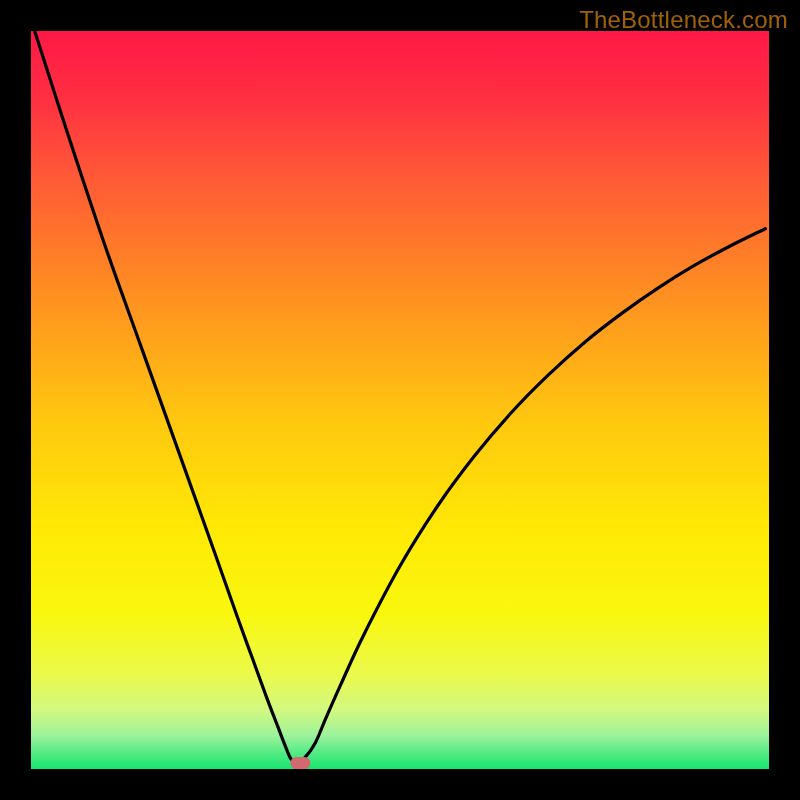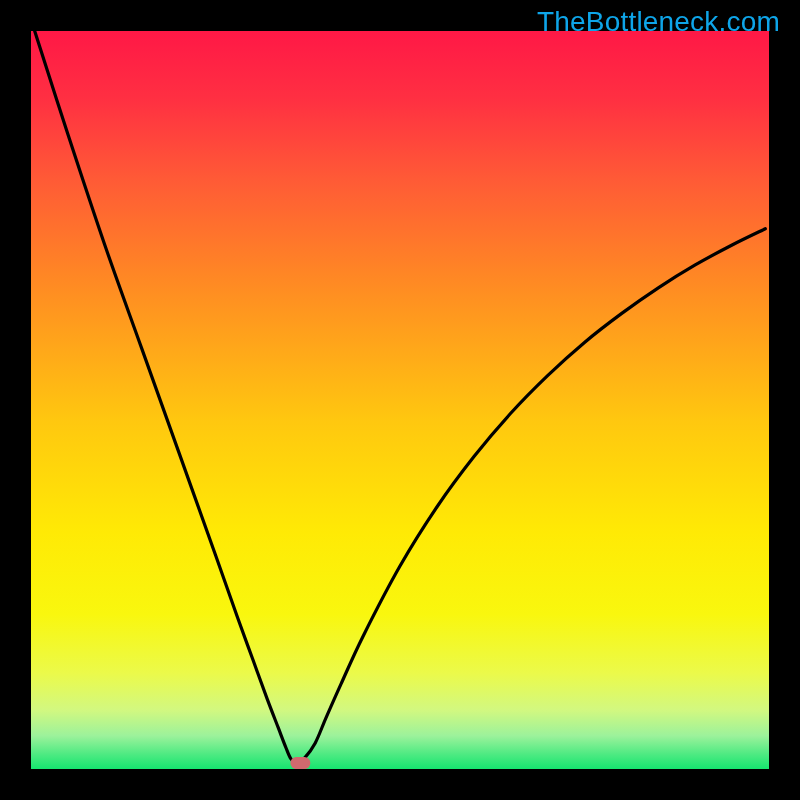--- a/index.html
+++ b/index.html
@@ -25,25 +25,25 @@
     width: 738px;
     height: 738px;
     overflow: hidden;
   }
   .plot svg {
     display: block;
   }
   .watermark {
     position: absolute;
     top: 6px;
-    right: 20px;
+    right: 12px;
     font-family: Arial, Helvetica, sans-serif;
-    font-size: 28px;
+    font-size: 24px;
     font-weight: 400;
-    color: #0ea5e9;
+    color: #a16207;
     letter-spacing: 0.2px;
   }
   .curve {
     fill: none;
     stroke: #000000;
     stroke-width: 3.2;
     stroke-linecap: round;
     stroke-linejoin: round;
   }
   .marker {

